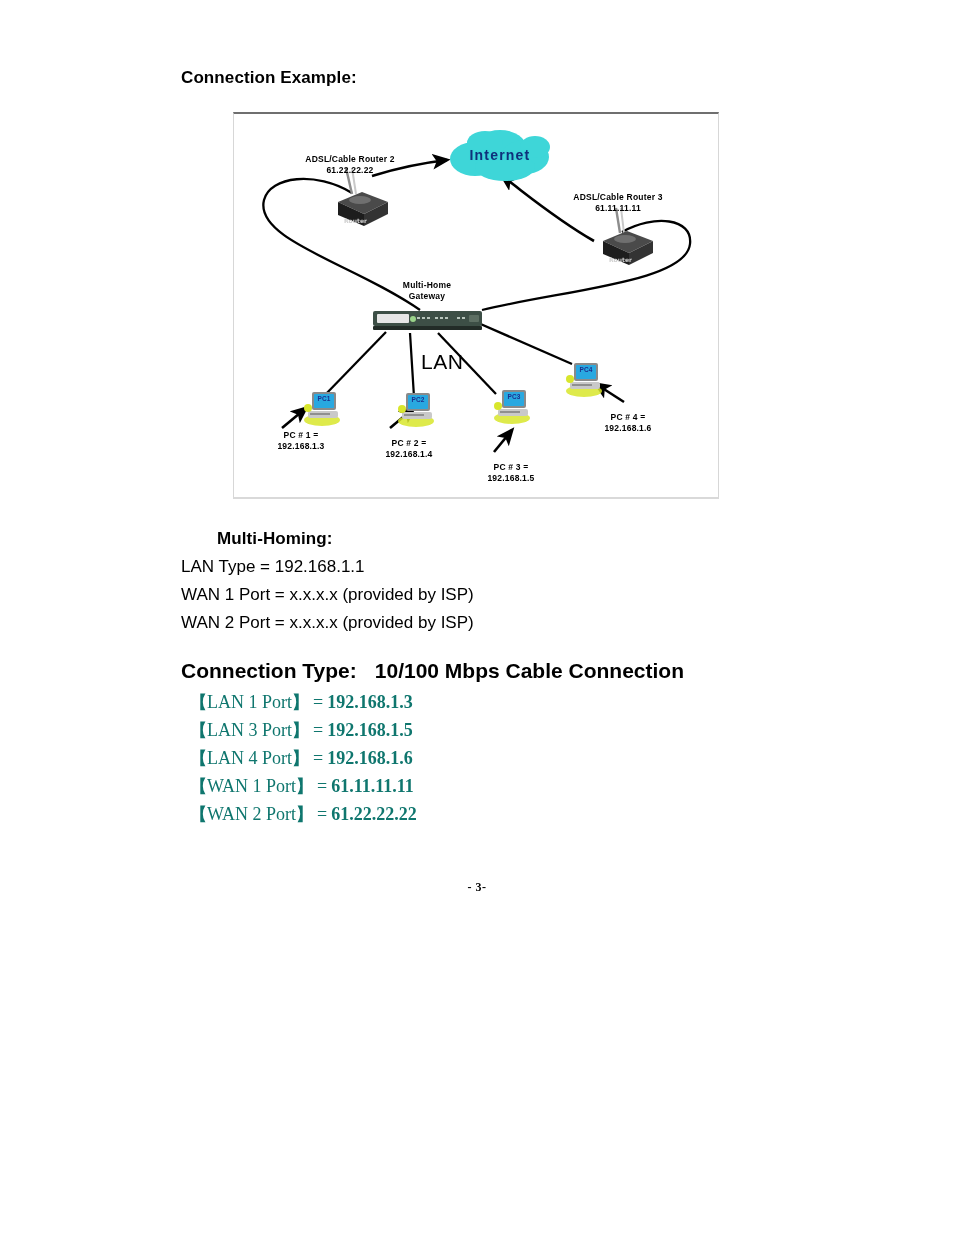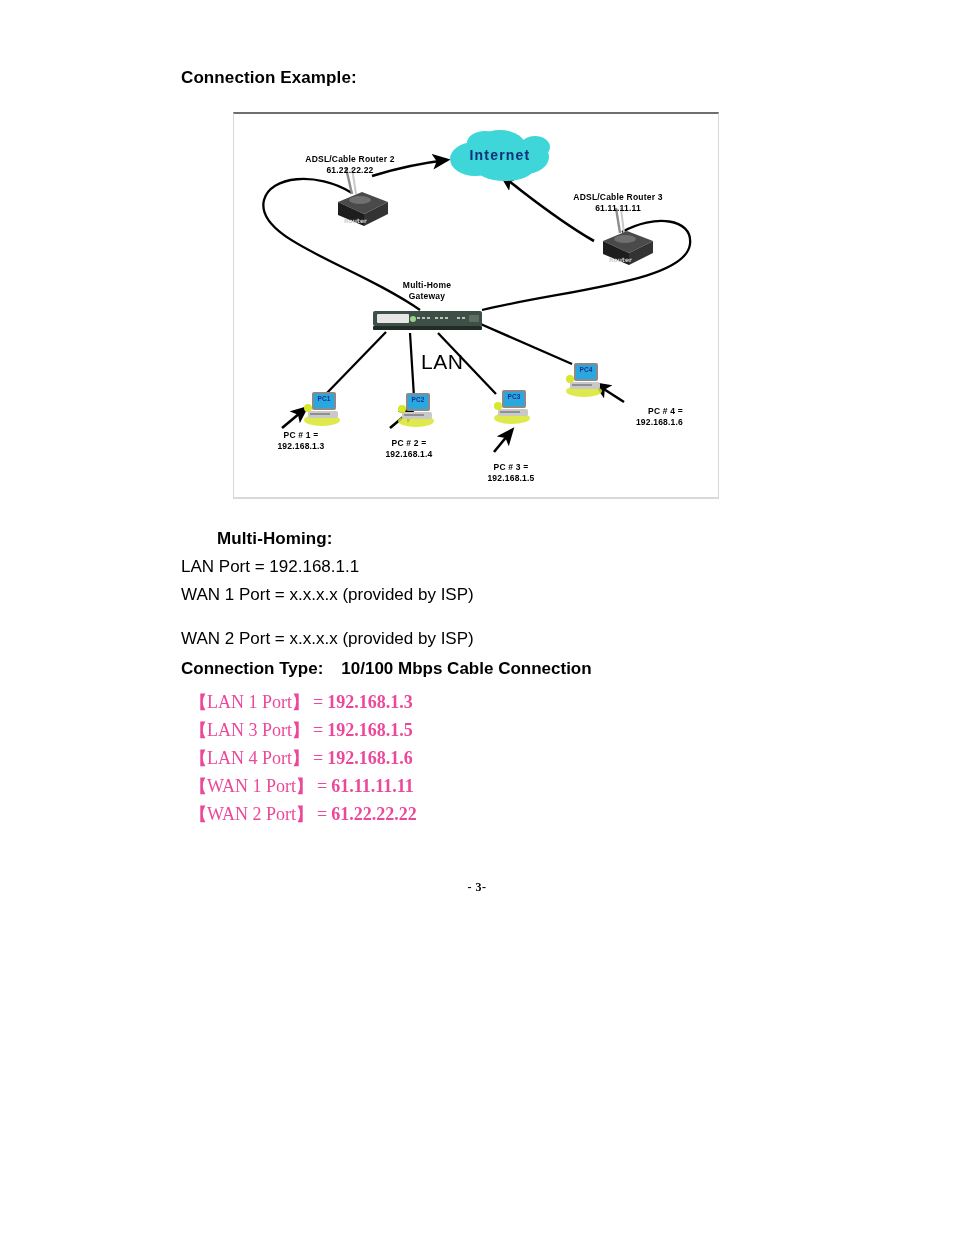--- a/index.html
+++ b/index.html
@@ -106,44 +106,44 @@
     font-weight: bold;
     font-size: 6.5px;
     color: #1c2f8e;
     letter-spacing: 0.2px;
   }
 
   
   #multihoming-heading { left: 181px; top: 529px; margin-left: 36px; }
   #lan-port-line  { left: 181px; top: 557px; }
   #wan1-port-line { left: 181px; top: 585px; }
-  #wan2-port-line { left: 181px; top: 613px; margin-top: 16px; }
+  #wan2-port-line { left: 181px; top: 613px; }
 
   
   #connection-type-row {
     position: absolute;
     left: 181px; top: 659px;
     font-family: "Liberation Sans", sans-serif;
     font-weight: bold;
-    font-size: 17px;
+    font-size: 21px;
     white-space: nowrap;
   }
   #connection-type-row .ct-gap { display: inline-block; width: 18px; }
 
   #port-list {
     position: absolute;
     left: 190px; top: 688px;
     width: 420px;
   }
   .port-row {
     font-family: "Liberation Serif", serif;
     font-size: 18px;
     line-height: 28px;
     white-space: nowrap;
-    color: #ec4899;
+    color: #0f766e;
   }
   .port-row .brk {
     font-family: "DejaVu Sans", sans-serif;
     font-weight: bold;
     font-size: 17px;
   }
   .port-row .pname { font-family: "Liberation Serif", serif; }
   .port-row .eq { padding: 0 4px; }
   .port-row .pval { font-weight: bold; }
 
@@ -324,28 +324,28 @@
     <svg width="42" height="38" viewBox="0 0 42 38">
       <ellipse cx="20" cy="30" rx="18" ry="6" fill="#d8e62c" opacity="0.85"></ellipse>
       <rect x="10" y="2" width="24" height="18" rx="2" fill="#8a8a8a"></rect>
       <rect x="12" y="4" width="20" height="14" rx="1" fill="#29a8e0"></rect>
       <rect x="6" y="21" width="30" height="7" rx="2" fill="#c9c9c9"></rect>
       <rect x="8" y="23" width="20" height="2" fill="#8f8f8f"></rect>
       <ellipse cx="6" cy="18" rx="4" ry="4" fill="#d8e62c"></ellipse>
     </svg>
     <div class="pc-screen-text">PC4</div>
   </div>
-  <div class="dg-label" style="left:339px; top:292px; width:110px;text-align:right;">
+  <div class="dg-label" style="left:339px; top:298px; width:110px;">
     <div>PC # 4 =</div>
     <div>192.168.1.6</div>
   </div>
 </div>
 
 <div class="h-bold" id="multihoming-heading">Multi-Homing:</div>
-<div class="t-plain" id="lan-port-line">LAN Port = 192.168.1.1</div>
+<div class="t-plain" id="lan-port-line">LAN Type = 192.168.1.1</div>
 <div class="t-plain" id="wan1-port-line">WAN 1 Port = x.x.x.x (provided by ISP)</div>
 <div class="t-plain" id="wan2-port-line">WAN 2 Port = x.x.x.x (provided by ISP)</div>
 
 <div id="connection-type-row">
   <span>Connection Type:</span><span class="ct-gap"></span><span>10/100 Mbps Cable Connection</span>
 </div>
 
 <div id="port-list">
   <div class="port-row">
     <span class="brk">【</span><span class="pname">LAN 1 Port</span><span class="brk">】</span><span class="eq">=</span><span class="pval">192.168.1.3</span>

